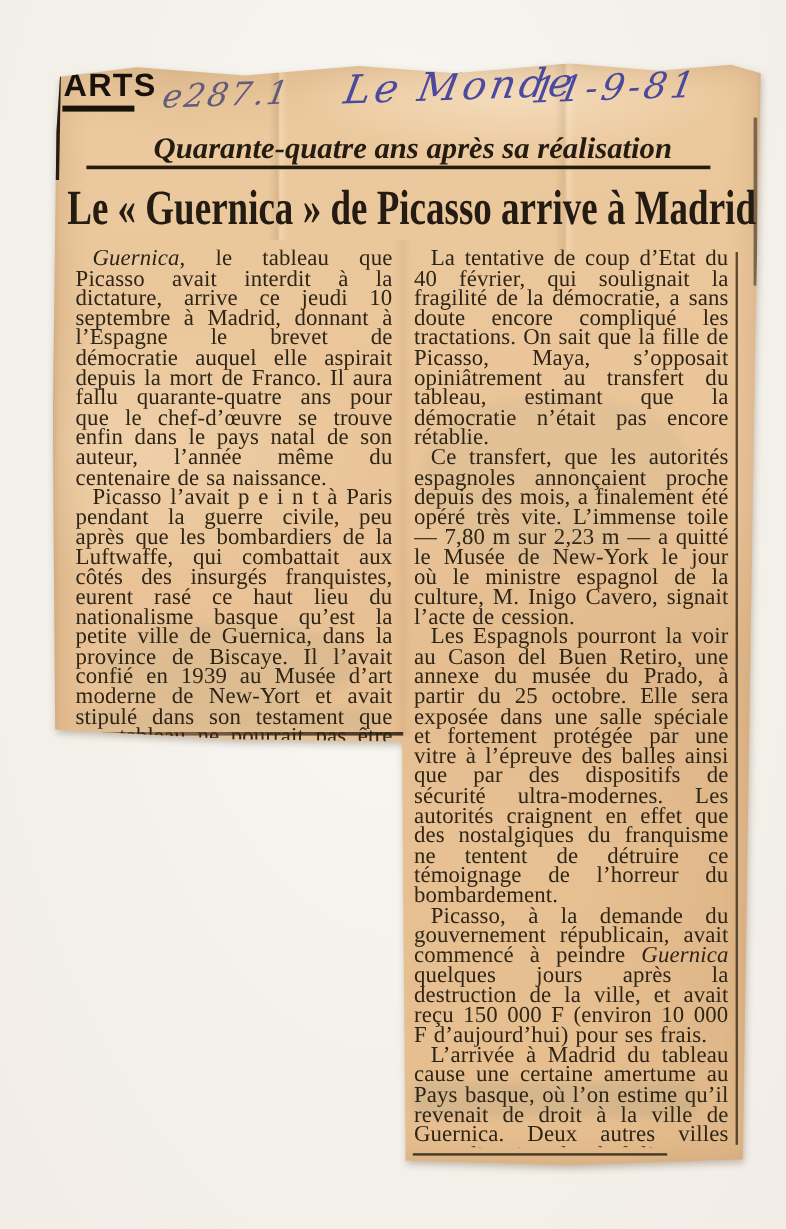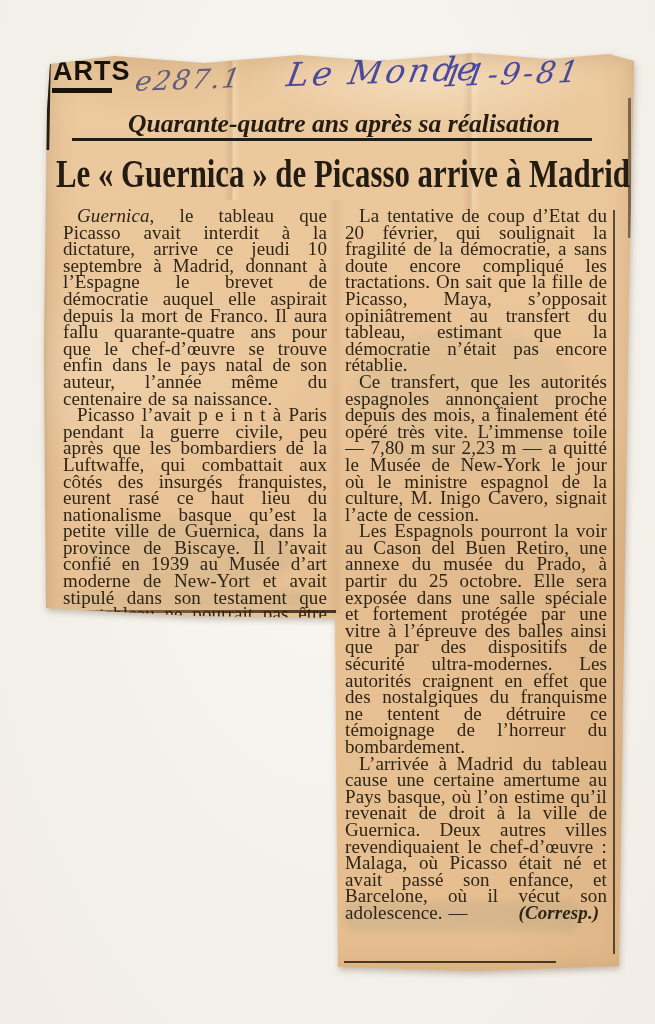--- a/index.html
+++ b/index.html
@@ -114,23 +114,24 @@
 
       <svg class="headline-svg" width="582" height="52" viewBox="0 0 582 52">
         <text x="2" y="41" textLength="574" lengthAdjust="spacingAndGlyphs" font-family="Liberation Serif, serif" font-weight="bold" font-size="41" fill="#241c12">Le « Guernica » de Picasso arrive à Madrid</text>
       </svg>
 
       <div class="col col-left">
           <p class="para ind"><span class="s-i">Guernica</span><span>, le tableau que Picasso avait interdit à la dictature, arrive ce jeudi 10 septembre à Madrid, donnant à l’Espagne le brevet de démocratie auquel elle aspirait depuis la mort de Franco. Il aura fallu quarante-quatre ans pour que le chef-d’œuvre se trouve enfin dans le pays natal de son auteur, l’année même du centenaire de sa naissance.</span></p>
           <p class="para ind"><span>Picasso l’avait p e i n t à Paris pendant la guerre civile, peu après que les bombardiers de la Luftwaffe, qui combattait aux côtés des insurgés franquistes, eurent rasé ce haut lieu du nationalisme basque qu’est la petite ville de Guernica, dans la province de Biscaye. Il l’avait confié en 1939 au Musée d’art moderne de New-Yort et avait stipulé dans son testament que son tableau ne pourrait pas être remis à l’Espagne avant le rétablissement de la République. Il a fallu plus de deux ans de négociations pour</span></p>
         </div>
       <div class="col col-right">
-          <p class="para ind"><span>La tentative de coup d’Etat du 20 février, qui soulignait la fragilité de la démocratie, a sans doute encore compliqué les tractations. On sait que la fille de Picasso, Maya, s’opposait opiniâtrement au transfert du tableau, estimant que la démocratie n’était pas encore rétablie.</span></p>
+          <p class="para ind"><span>La tentative de coup d’Etat du 40 février, qui soulignait la fragilité de la démocratie, a sans doute encore compliqué les tractations. On sait que la fille de Picasso, Maya, s’opposait opiniâtrement au transfert du tableau, estimant que la démocratie n’était pas encore rétablie.</span></p>
           <p class="para ind"><span>Ce transfert, que les autorités espagnoles annonçaient proche depuis des mois, a finalement été opéré très vite. L’immense toile — 7,80 m sur 2,23 m — a quitté le Musée de New-York le jour où le ministre espagnol de la culture, M. Inigo Cavero, signait l’acte de cession.</span></p>
           <p class="para ind"><span>Les Espagnols pourront la voir au Cason del Buen Retiro, une annexe du musée du Prado, à partir du 25 octobre. Elle sera exposée dans une salle spéciale et fortement protégée par une vitre à l’épreuve des balles ainsi que par des dispositifs de sécurité ultra-modernes. Les autorités craignent en effet que des nostalgiques du franquisme ne tentent de détruire ce témoignage de l’horreur du bombardement.</span></p>
+          <p class="para ind"><span>Picasso, à la demande du gouvernement républicain, avait commencé à peindre </span><span class="s-i">Guernica</span><span> quelques jours après la destruction de la ville, et avait reçu 150 000 F (environ 10 000 F d’aujourd’hui) pour ses frais.</span></p>
           <p class="para ind"><span>L’arrivée à Madrid du tableau cause une certaine amertume au Pays basque, où l’on estime qu’il revenait de droit à la ville de Guernica. Deux autres villes revendiquaient le chef-d’œuvre : Malaga, où Picasso était né et avait passé son enfance, et Barcelone, où il vécut son adolescence. — </span><span class="s-bi">(Corresp.)</span></p>
         </div>
 
       <div class="column-rule"></div>
       <div class="cut-edge"></div>
       <div class="end-rule"></div>
 
     </div>
   </div>
 </div>

